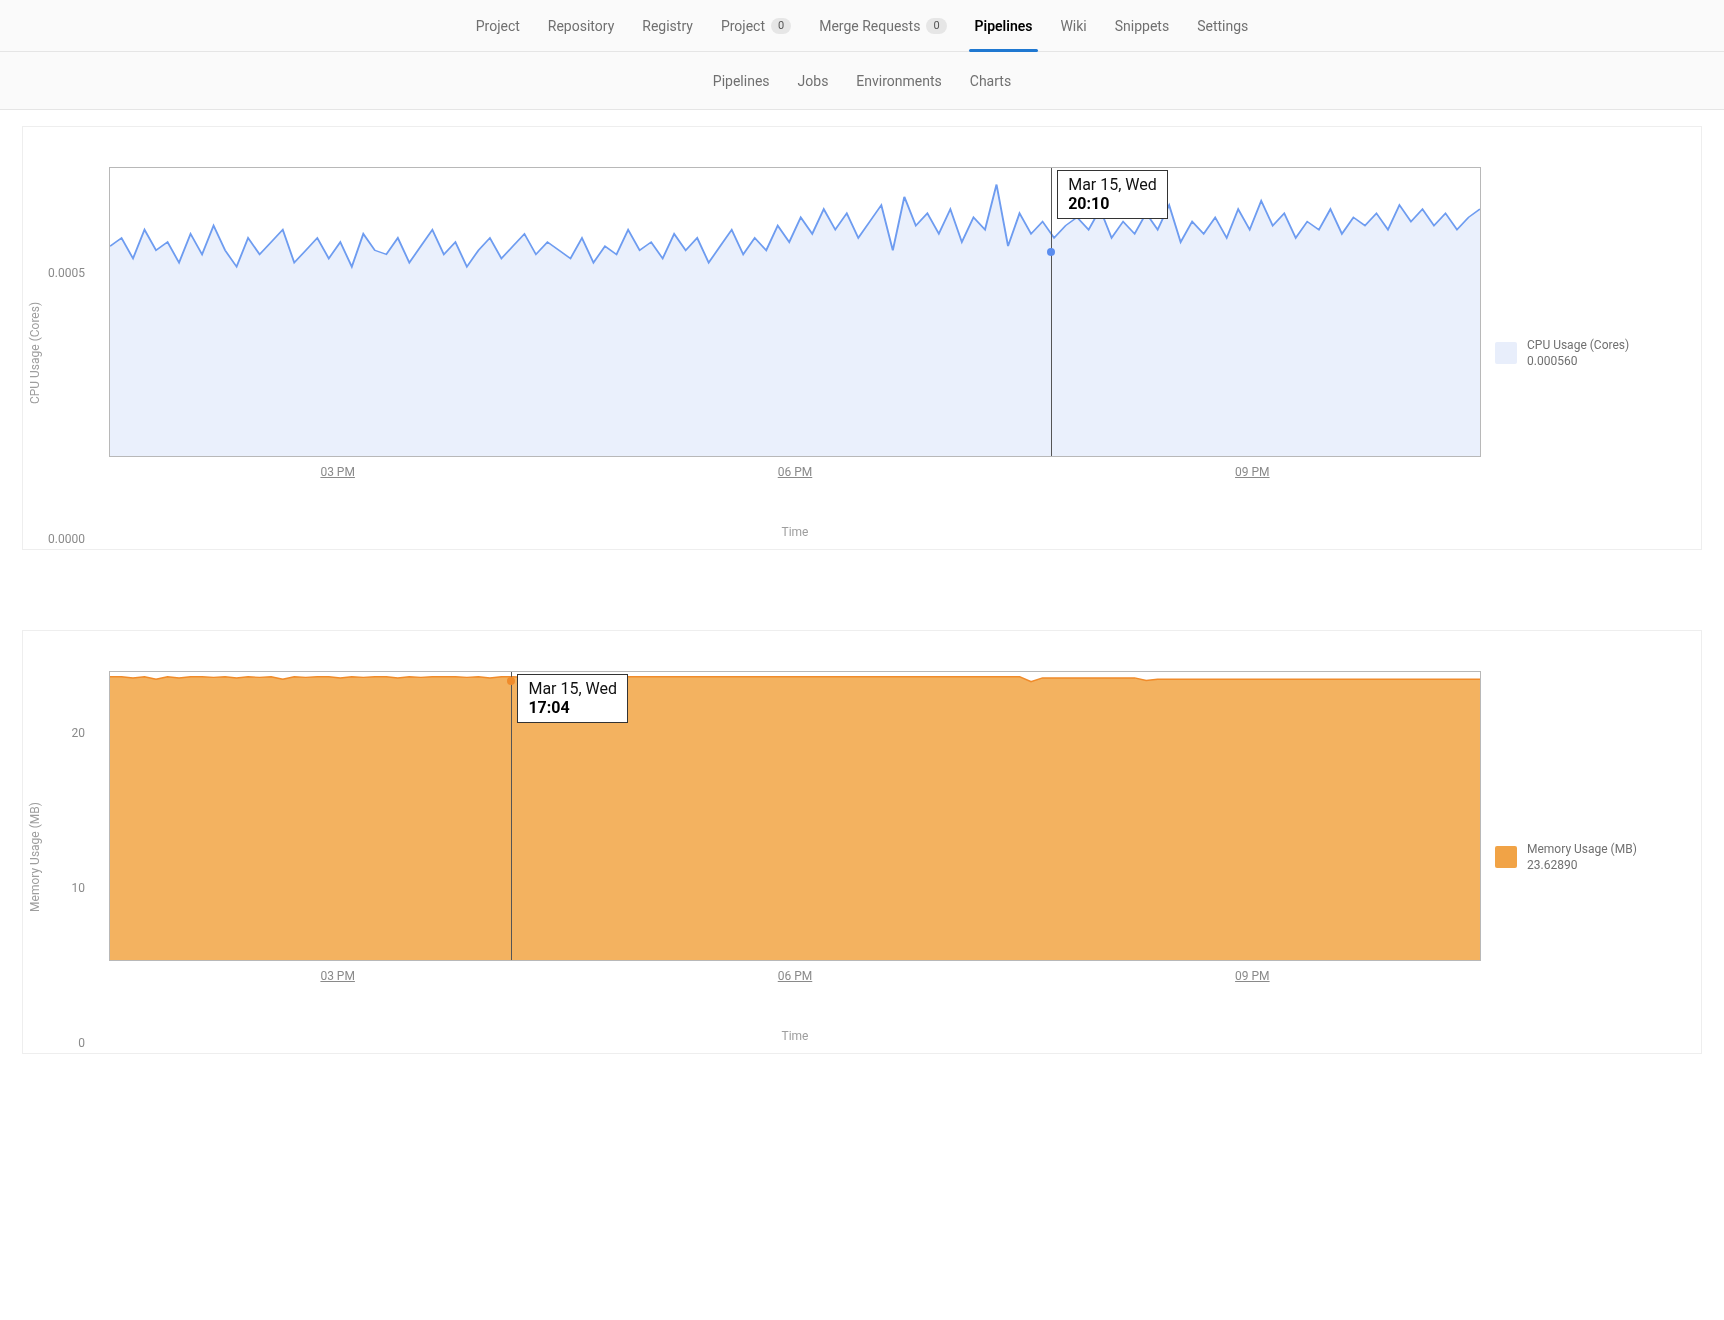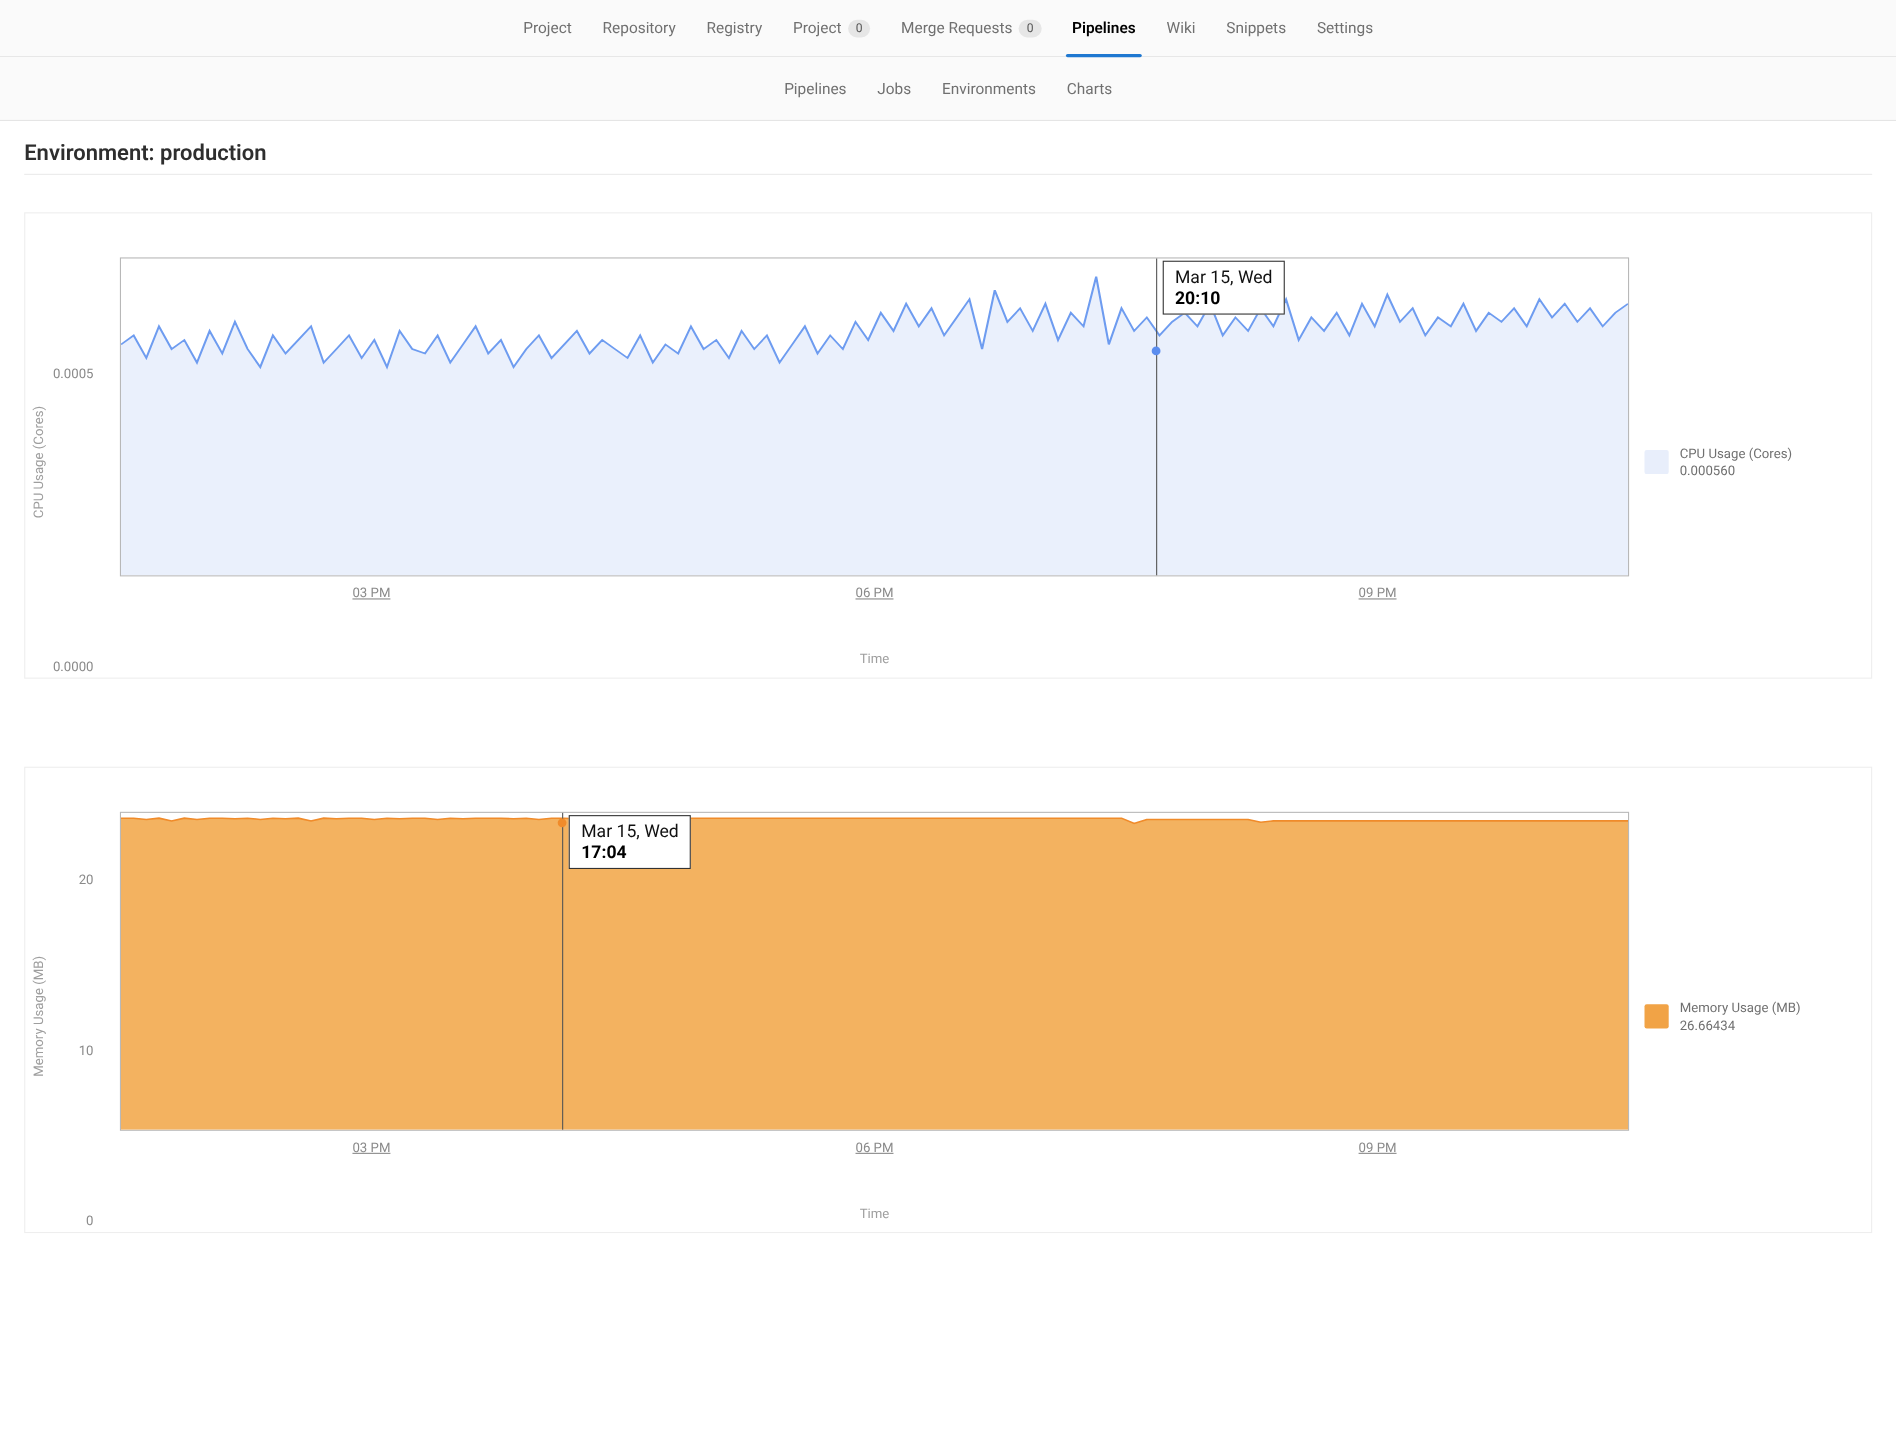--- a/index.html
+++ b/index.html
@@ -214,21 +214,20 @@
 </nav>
 
 <nav class="nav-secondary">
   <div class="item"><span>Pipelines</span></div>
   <div class="item"><span>Jobs</span></div>
   <div class="item"><span>Environments</span></div>
   <div class="item"><span>Charts</span></div>
 </nav>
 
 <div class="page">
-  <h1 class="page-title">Environment: production</h1>
 
   <div class="chart-panel">
     <div class="chart-body">
       <div class="yaxis-label">
           <span>CPU Usage (Cores)</span>
         </div>
       <div class="ytick-col">
         <div class="ytick" style="top:28.6%">0.0005</div>
         <div class="ytick" style="top:100%">0.0000</div>
       </div>
@@ -292,19 +291,19 @@
           <span>06 PM</span>
           <span>09 PM</span>
         </div>
         <div class="xlabel">Time</div>
       </div>
       <div class="legend-col">
         <div class="legend">
           <div class="swatch mem"></div>
           <div class="legend-text">
             <div>Memory Usage (MB)</div>
-            <div>26.66434</div>
+            <div>23.62890</div>
           </div>
         </div>
       </div>
     </div>
   </div>
 </div>
 
 </body></html>

